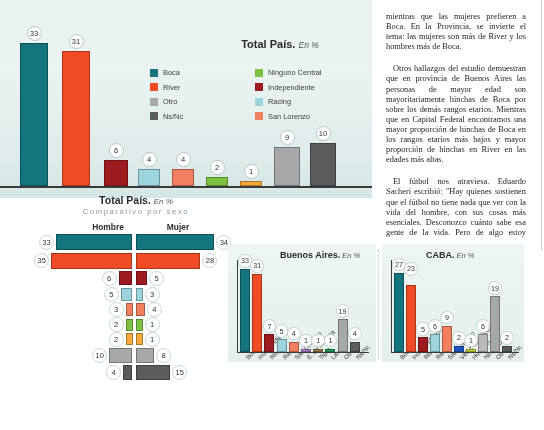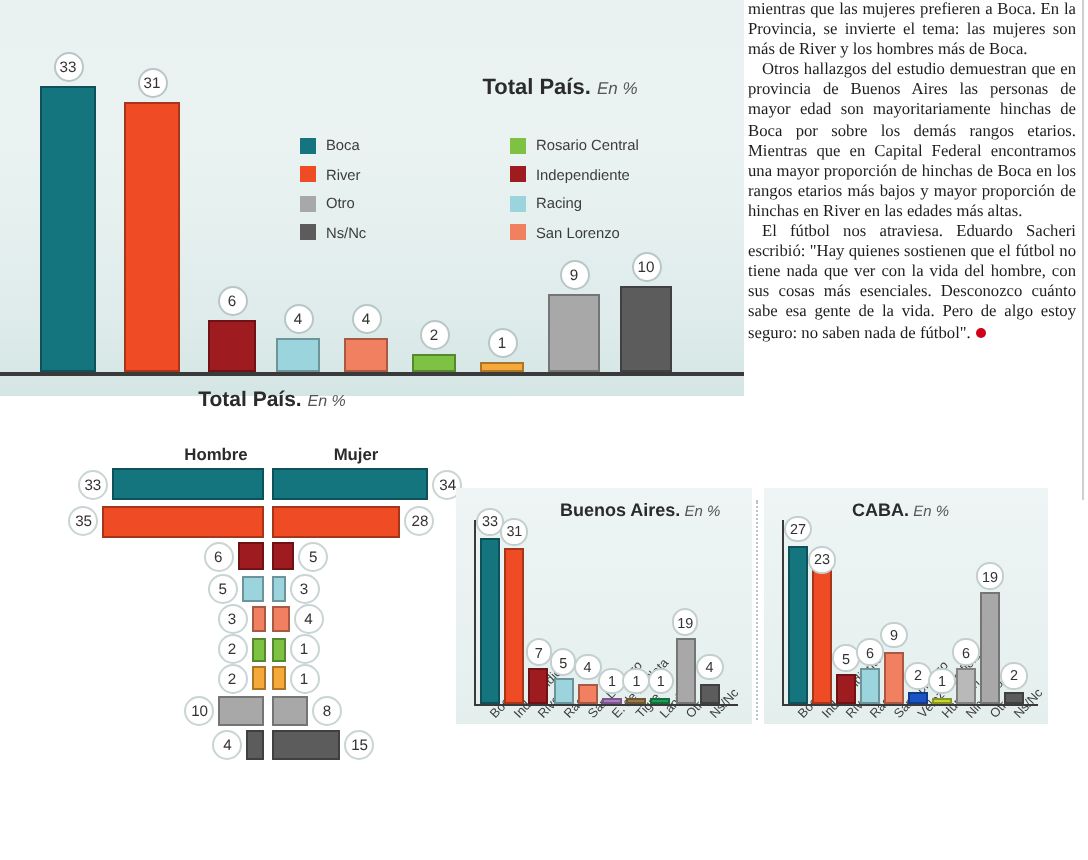--- a/index.html
+++ b/index.html
@@ -101,21 +101,21 @@
     border-left: 1.4px dotted #b6c6c6;
   }
 
   
   #article {
     position: absolute; left: 374px; top: 0px; width: 164px; height: 238px;
     font-family: "Liberation Serif", serif;
     font-size: 8.35px; line-height: 10.1px; color: #1d1d1d;
     text-align: justify; overflow: hidden;
   }
-  #article p { text-indent: 7px; margin: 0; }
+  #article p { text-indent: 7px; margin: 12px; }
   #article p.first { text-indent: 0; }
   #end-dot {
     display: inline-block; width: 5px; height: 5px; border-radius: 50%;
     background: #d0021b; margin-left: 3px; vertical-align: middle;
   }
   #col-rule { position: absolute; left: 541px; top: 0; width: 1px; height: 250px; background: #cfcfcf; }
 </style>
 </head>
 <body>
 
@@ -129,21 +129,21 @@
       <i>En %</i>
     </div>
 
     <div id="legend">
         <div class="lg">
           <span class="sw" style="background: rgb(21, 117, 127);"></span>
           <span class="tx">Boca</span>
         </div>
         <div class="lg">
           <span class="sw" style="background: rgb(125, 194, 66);"></span>
-          <span class="tx">Rosario Central</span>
+          <span class="tx">Ninguno Central</span>
         </div>
         <div class="lg">
           <span class="sw" style="background: rgb(239, 76, 37);"></span>
           <span class="tx">River</span>
         </div>
         <div class="lg">
           <span class="sw" style="background: rgb(158, 27, 32);"></span>
           <span class="tx">Independiente</span>
         </div>
         <div class="lg">
@@ -184,20 +184,21 @@
         <div class="mbar" style="left: 310px; width: 26px; height: 43.4286px; top: 142.571px; bottom: auto; background: rgb(92, 92, 92); border: 0.7px solid rgba(0, 0, 0, 0.3);"></div>
         <div class="bubble" style="left: 315.5px; top: 125.571px;">10</div>
       </div>
     <div id="top-baseline"></div>
   </div>
 
   <div id="sex-title">
     <span>Total País.</span>
     <i>En %</i>
   </div>
+  <div id="sex-sub">Comparativo por sexo</div>
   <div id="hdr-h">Hombre</div>
   <div id="hdr-m">Mujer</div>
   <div id="sex-rows">
       <div class="srow">
         <div class="sbar" style="left: 55.94px; width: 76.56px; height: 16px; top: 0px; background: rgb(21, 117, 127);"></div>
         <div class="sbar" style="left: 135.5px; width: 78.88px; height: 16px; top: 0px; background: rgb(21, 117, 127);"></div>
         <div class="sbub" style="left: 38.94px; top: 0.5px;">33</div>
         <div class="sbub" style="left: 216.38px; top: 0.5px;">34</div>
       </div>
       <div class="srow">
@@ -287,21 +288,21 @@
       <div class="clabel" style="left: 125.8px; top: 112px;">Ns/Nc</div>
     </div>
   <div id="caba-panel" class="sub-panel">
       <div class="sub-title" style="left: 44px; top: 6px;"><span>CABA.</span><i> En %</i></div>
       <div class="sub-axis" style="left: 9px; top: 16px; height: 92px;"></div>
       <div class="sub-base" style="left: 9px; top: 108px; width: 128px;"></div>
       <div class="cbar" style="left: 12px; width: 10px; height: 79.2px; top: 28.8px; background: rgb(21, 117, 127);"></div>
       <div class="cbub" style="left: 10.25px; top: 13.8px;">27</div>
       <div class="clabel" style="left: 16px; top: 112px;">Boca</div>
       <div class="cbar" style="left: 24px; width: 10px; height: 67.4667px; top: 40.5333px; background: rgb(239, 76, 37);"></div>
-      <div class="cbub" style="left: 22.25px; top: 29px;">23</div>
+      <div class="cbub" style="left: 22.25px; top: 18px;">23</div>
       <div class="clabel" style="left: 28px; top: 112px;">Independiente</div>
       <div class="cbar" style="left: 36px; width: 10px; height: 14.6667px; top: 93.3333px; background: rgb(158, 27, 32);"></div>
       <div class="cbub" style="left: 34.25px; top: 78.3333px;">5</div>
       <div class="clabel" style="left: 40px; top: 112px;">River</div>
       <div class="cbar" style="left: 48px; width: 10px; height: 17.6px; top: 90.4px; background: rgb(155, 212, 221);"></div>
       <div class="cbub" style="left: 46.25px; top: 75.4px;">6</div>
       <div class="clabel" style="left: 52px; top: 112px;">Racing</div>
       <div class="cbar" style="left: 60px; width: 10px; height: 26.4px; top: 81.6px; background: rgb(240, 128, 96);"></div>
       <div class="cbub" style="left: 58.25px; top: 66.6px;">9</div>
       <div class="clabel" style="left: 64px; top: 112px;">San Lorenzo</div>

